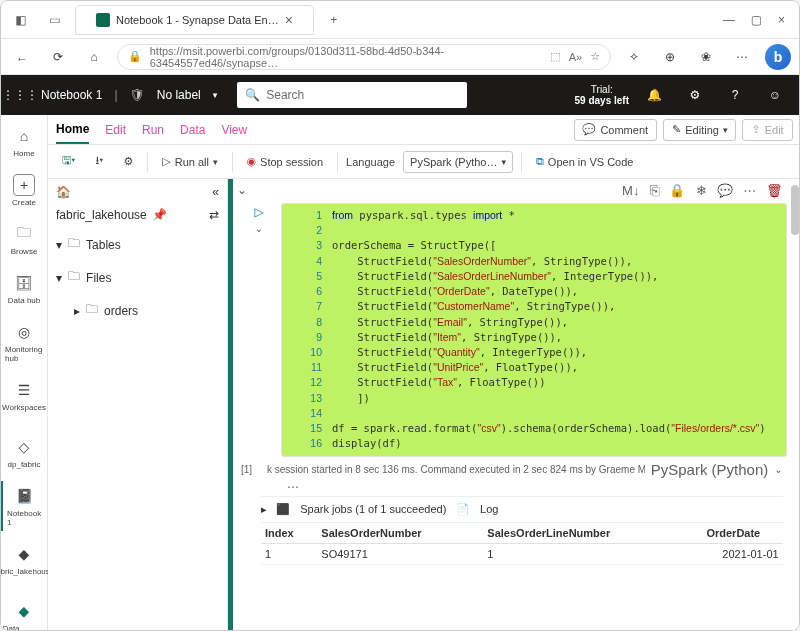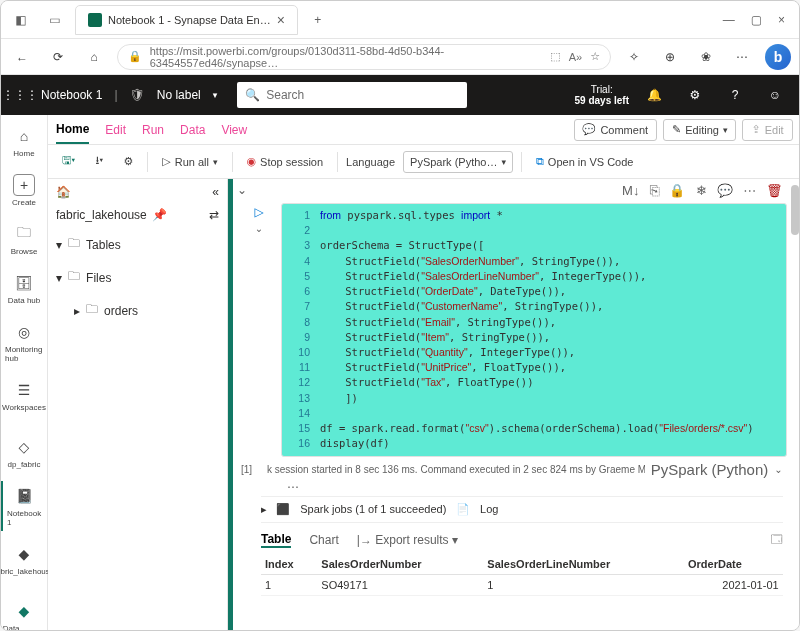--- a/index.html
+++ b/index.html
@@ -1,19 +1,19 @@
 <!DOCTYPE html>
 <html><head>
 <meta charset="utf-8">
 <style>
 *{box-sizing:border-box;margin:0;padding:0;font-family:"Segoe UI",Arial,sans-serif}
 body{width:800px;height:631px;overflow:hidden;background:#f5f5f5;font-size:12px;color:#323130;border-radius:8px;border:1px solid #ccc}
 .titlebar{height:38px;background:#fff;display:flex;align-items:center;padding:0 6px;gap:6px;border-bottom:1px solid #e5e5e5}
 .titlebar .tb-icon{width:28px;height:28px;display:flex;align-items:center;justify-content:center;color:#616161}
-.tab{display:flex;align-items:center;height:30px;background:#fff;border:1px solid #ddd;border-radius:5px 5px 0 0;padding:0 12px;gap:6px;min-width:160px}
+.tab{display:flex;align-items:center;height:30px;background:#fff;border:1px solid #ddd;border-radius:5px 5px 0 0;padding:0 20px;gap:6px;min-width:160px}
 .tab .tabicon{width:14px;height:14px;background:#0b6a4f;border-radius:2px}
 .tab .tabclose{color:#616161;font-size:14px}
 .wincontrols{margin-left:auto;display:flex;gap:16px;color:#616161;padding-right:8px}
 .addrbar{height:36px;background:#fff;display:flex;align-items:center;padding:0 8px;gap:10px;border-bottom:1px solid #e5e5e5}
 .addrbar .ic{width:26px;height:26px;display:flex;align-items:center;justify-content:center;color:#424242}
 .url{flex:1;height:26px;border:1px solid #e1e1e1;border-radius:13px;display:flex;align-items:center;padding:0 10px;gap:8px;color:#6e6e6e;font-size:11px;overflow:hidden}
 .bing{width:26px;height:26px;border-radius:50%;background:linear-gradient(135deg,#3a8dde,#2564cf);display:flex;align-items:center;justify-content:center;color:#fff;font-weight:bold;font-size:14px}
 .blackbar{height:40px;background:#1b1a19;color:#fff;display:flex;align-items:center;padding:0 10px;gap:12px;font-size:12px}
 .blackbar .waffle{width:18px;height:18px;display:inline-flex;align-items:center;justify-content:center;color:#fff}
 .blackbar .search{flex:0 0 230px;height:26px;background:#fff;border-radius:2px;display:flex;align-items:center;padding:0 8px;color:#6e6e6e;gap:6px;margin-left:8px}
@@ -44,21 +44,21 @@
 .greenbar{width:5px;background:#117865}
 .notebook{flex:1;display:flex;flex-direction:column;overflow:hidden;position:relative}
 .nbscroll{position:absolute;right:2px;top:6px;width:8px;height:50px;background:#c7c7c7;border-radius:4px}
 .nbhead{padding:2px 14px 4px 54px}
 .nbhead h1{font-size:26px;font-weight:600}
 .nbhead p{font-size:12px;color:#424242;margin-top:2px}
 .chev-area{position:absolute;left:4px;top:4px;color:#616161}
 .celltools{display:flex;justify-content:flex-end;padding:4px 18px 2px 0;gap:10px;color:#616161;font-size:13px}
 .cell{display:flex;padding:2px 14px 0 4px}
 .gutter{width:44px;display:flex;flex-direction:column;align-items:center;gap:4px;color:#0078d4;padding-top:2px}
-.code{flex:1;border:1px solid #e1e1e1;border-radius:3px;padding:4px 6px;font-family:Consolas,monospace;font-size:10.5px;line-height:1.45;overflow:hidden;white-space:pre;background:#5eead4}
+.code{flex:1;border:1px solid #e1e1e1;border-radius:3px;padding:4px 18px;font-family:Consolas,monospace;font-size:10.5px;line-height:1.45;overflow:hidden;white-space:pre;background:#bef264}
 .ln{display:inline-block;width:22px;color:#237893;text-align:right;margin-right:10px}
 .kw{color:#0000c0}.str{color:#a31515}
 .output{padding:4px 18px 0 8px;font-size:10px;color:#616161}
 .outrow{display:flex;align-items:center;gap:6px}
 .outidx{color:#616161;font-size:10px;width:20px}
 .langbadge{margin-left:auto;font-size:15px;color:#616161;text-align:right}
 .dots{padding:2px 0 2px 54px;color:#616161}
 .outputdetail{padding:0 18px 0 28px;font-size:11px}
 .jobrow{display:flex;align-items:center;gap:10px;border-top:1px solid #eee;border-bottom:1px solid #eee;padding:6px 0}
 .outtabs{display:flex;gap:18px;padding:8px 0 4px;align-items:center}
@@ -307,33 +307,27 @@
         <div class="dots">⋯</div>
 
         <div class="outputdetail">
           <div class="jobrow">
             <span>▸</span>
             <span>⬛</span>
             <span>Spark jobs (1 of 1 succeeded)</span>
             <span>📄</span>
             <span>Log</span>
           </div>
-          <div class="outtabs">
-            <span class="ot active">Table</span>
-            <span class="ot">Chart</span>
-            <span class="ot">|→ <span>Export results</span> ▾</span>
-            <span style="margin-left:auto">🗔</span>
-          </div>
           <table class="datatable">
             <thead>
                 <tr>
               <th>Index</th>
               <th>SalesOrderNumber</th>
               <th>SalesOrderLineNumber</th>
-              <th style="text-align:left">OrderDate</th>
+              <th style="text-align:center">OrderDate</th>
             </tr>
               </thead>
             <tbody id="tablebody">
                 <tr>
                   <td>1</td>
                   <td>SO49171</td>
                   <td>1</td>
                   <td style="text-align: right;">2021-01-01</td>
                 </tr>
               </tbody>

